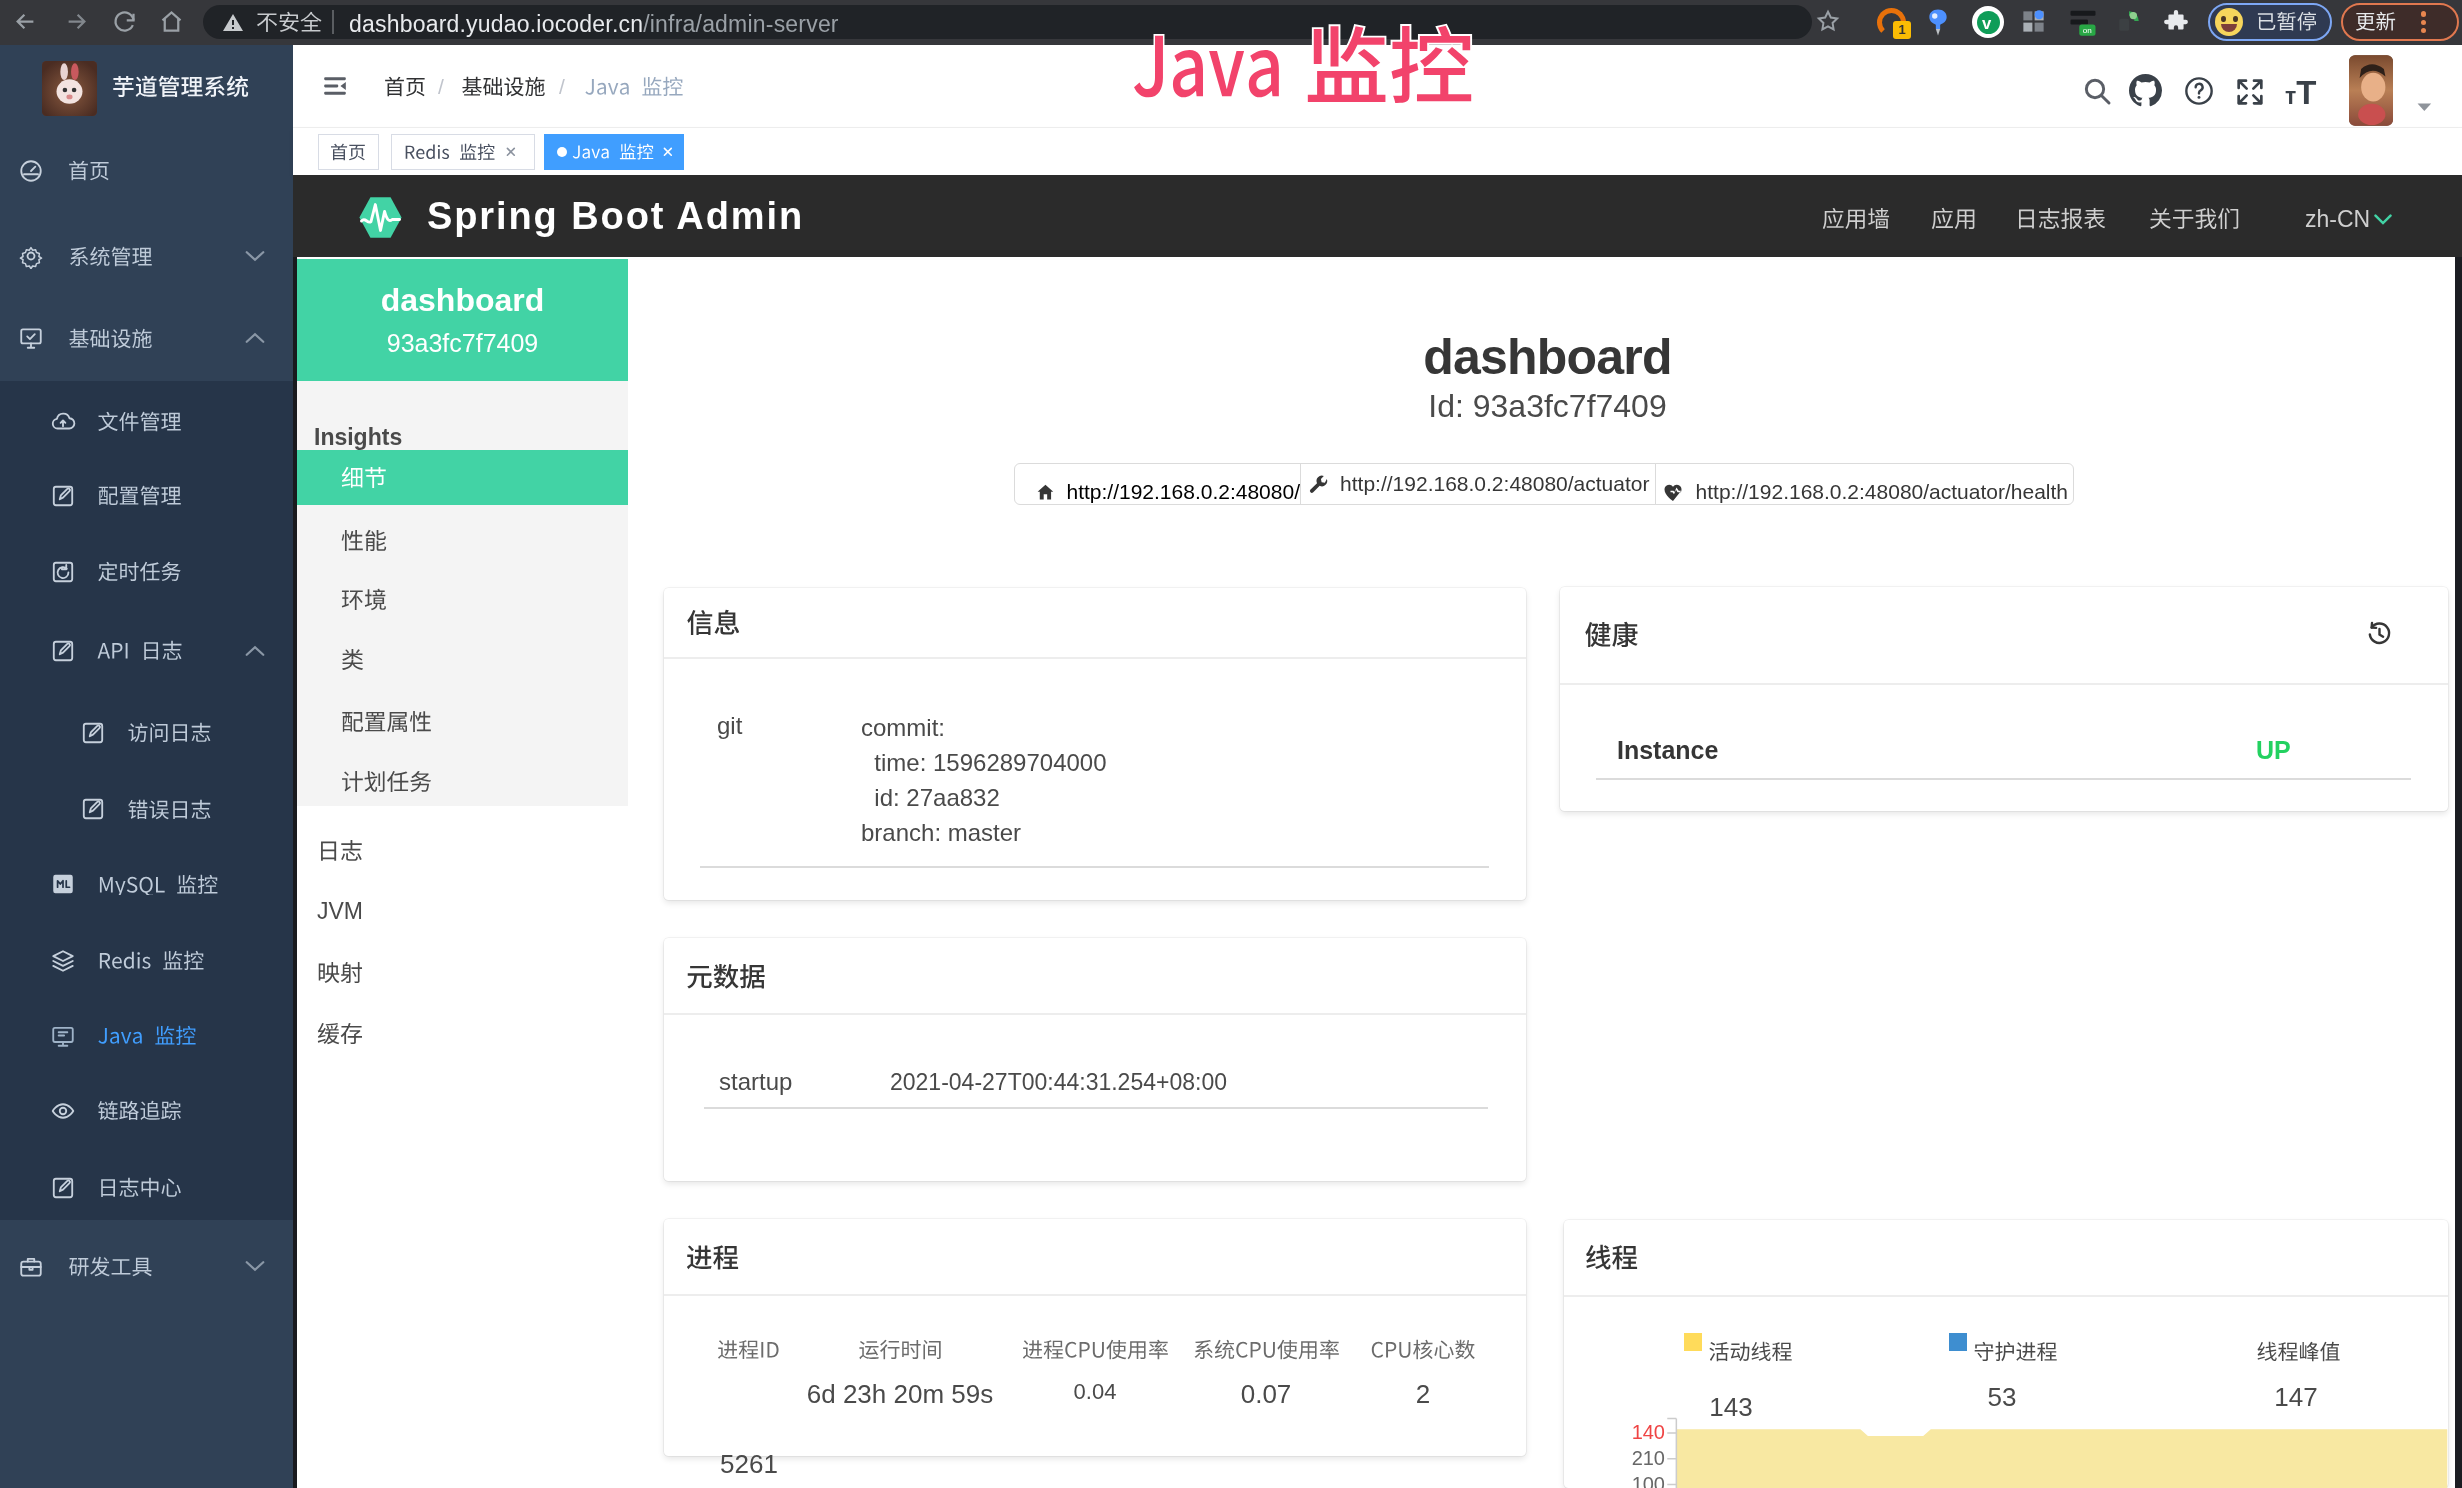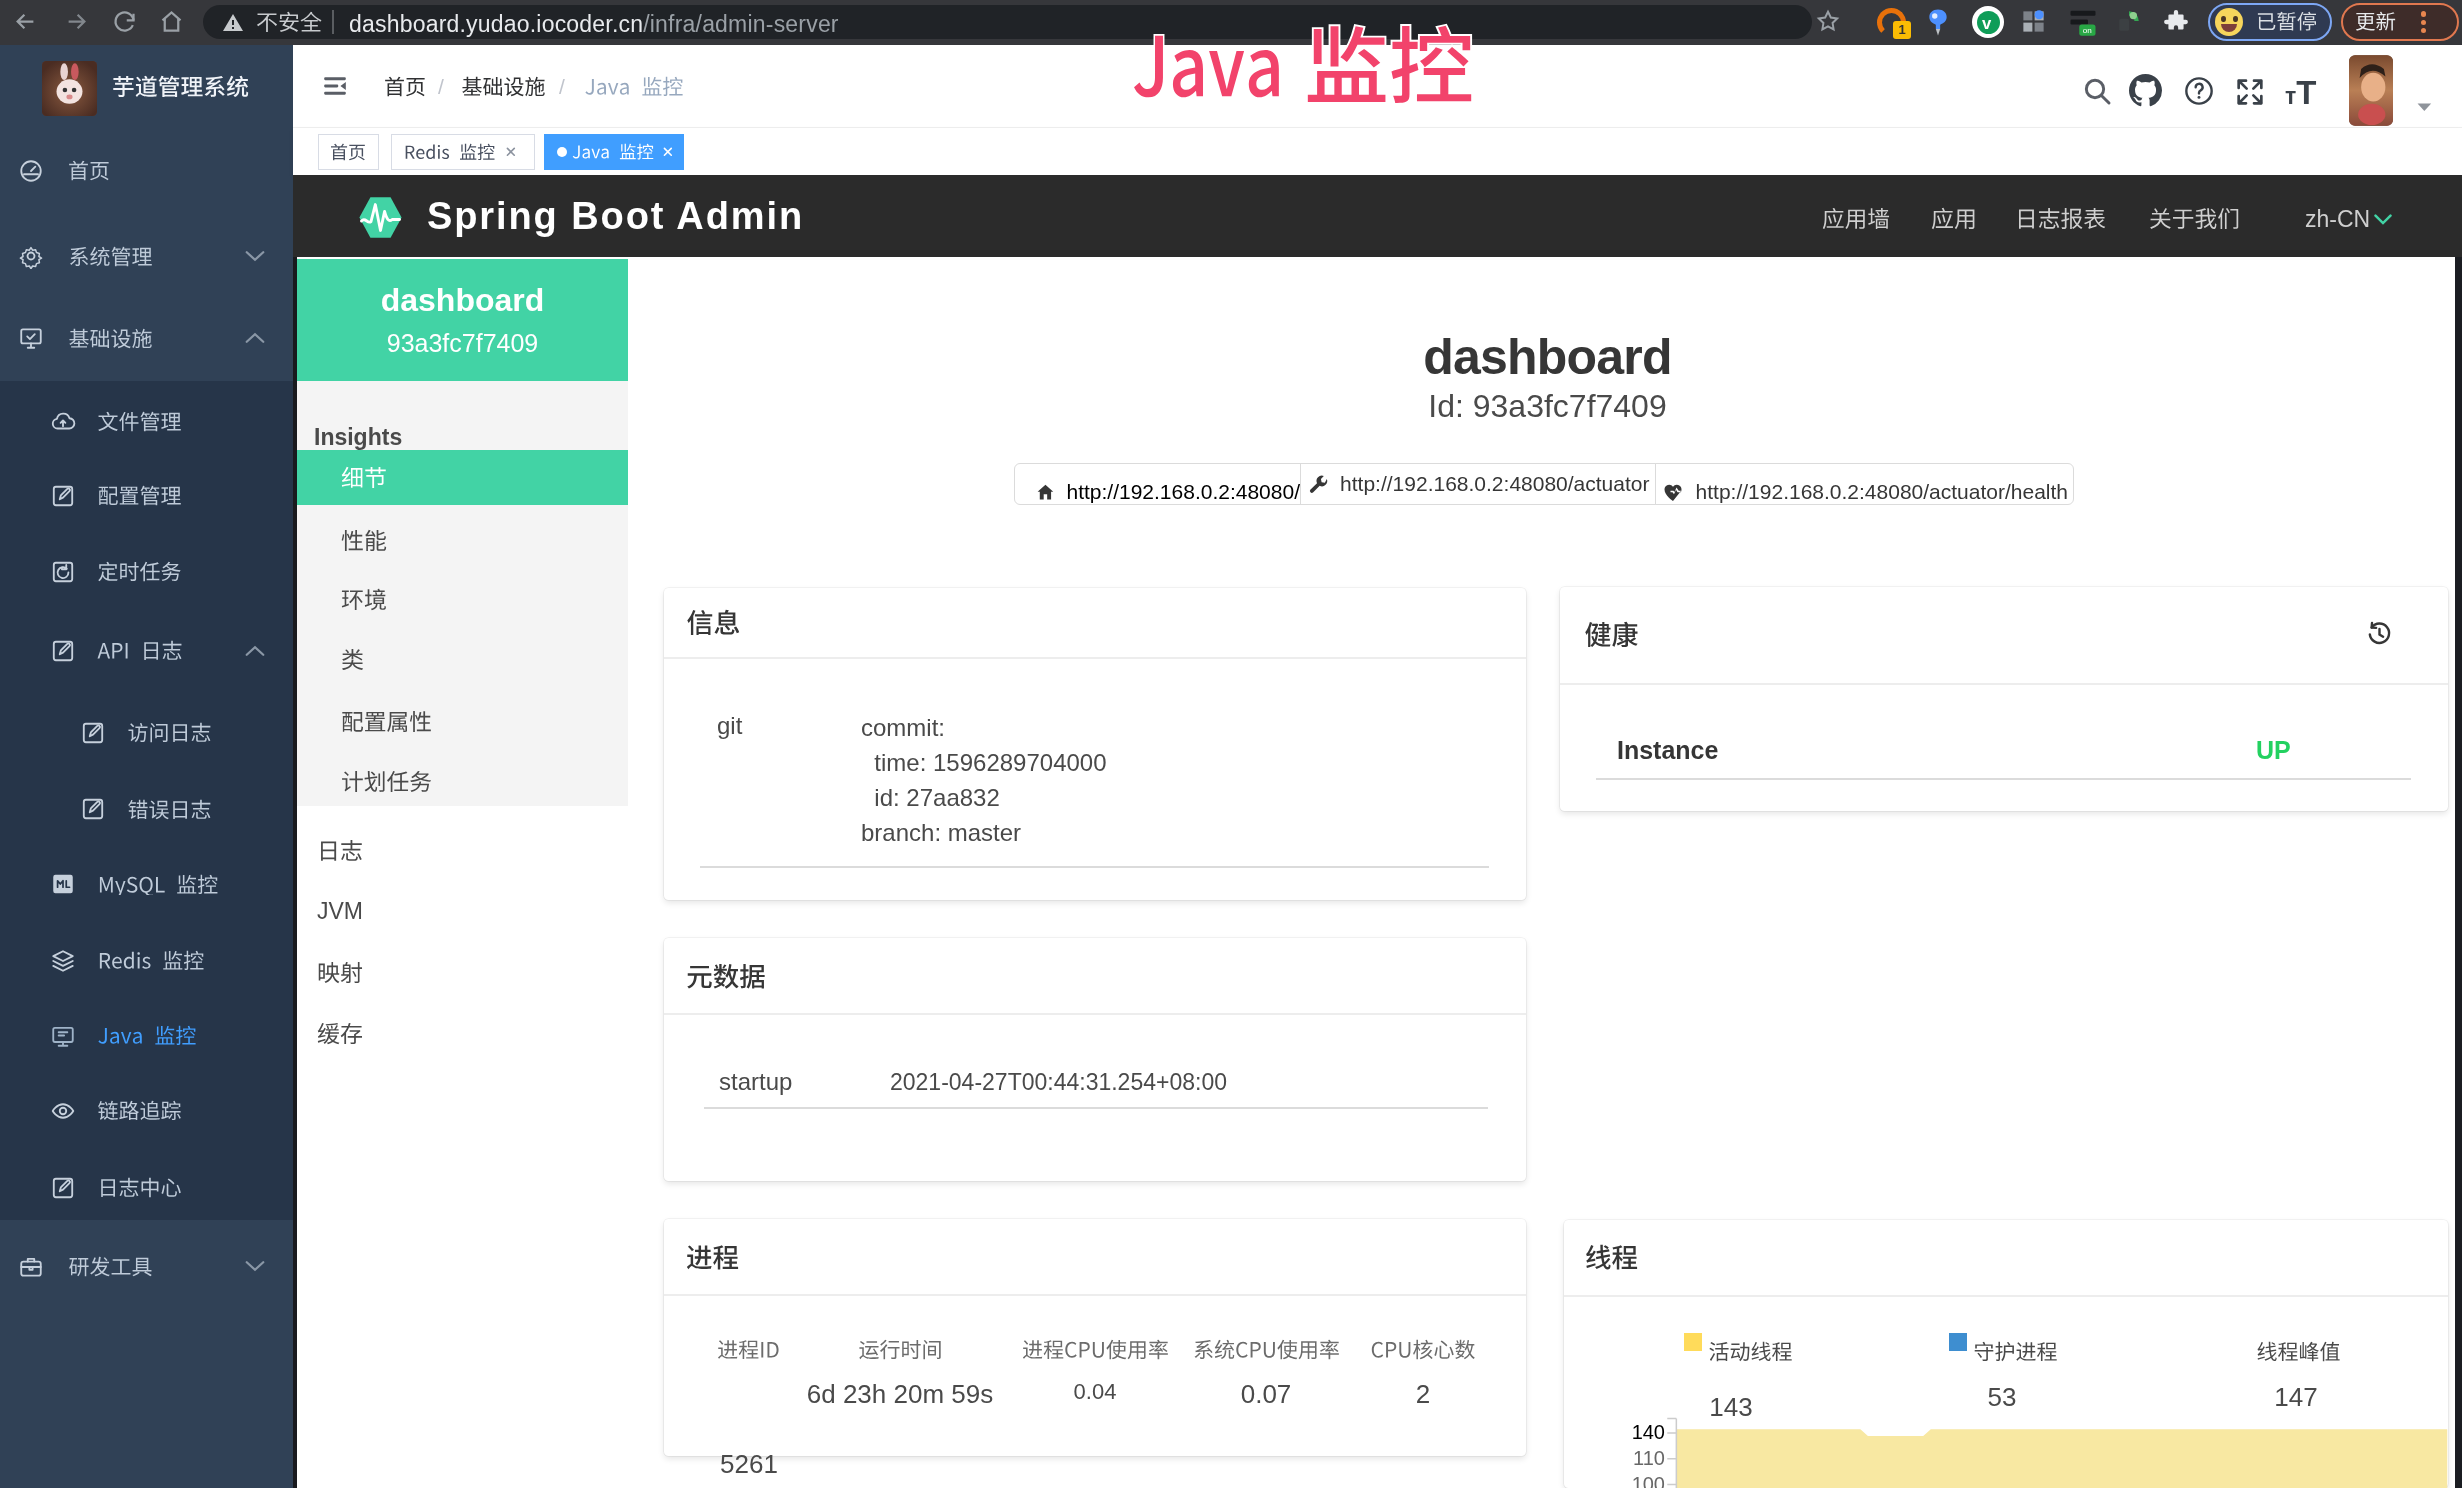--- a/index.html
+++ b/index.html
@@ -430,22 +430,22 @@
 <div class="abs" style="left:1949px;top:1333px;width:18px;height:18px;background:#3e8ed0;"></div>
 <svg style="position:absolute;left:1973px;top:1341px;" width="85" height="21" viewBox="0 0 4000 1000">
     <path d="M181 592C245 656 314 746 343 806L406 762C376 703 305 616 240 555ZM609 287V430H58V503H609V856C609 873 602 878 582 879C562 880 491 880 418 878C429 899 442 931 446 953C542 954 602 953 637 940C673 928 686 906 686 857V503H943V430H686V287ZM431 54C450 86 469 127 482 161H82V360H158V232H836V360H915V161H565C554 124 528 74 503 35Z M1188 41V242H1054V314H1188V530C1132 546 1080 561 1038 571L1059 645L1188 606V866C1188 880 1183 884 1170 884C1158 885 1117 885 1071 884C1082 905 1090 937 1094 956C1161 956 1201 954 1226 942C1252 930 1261 908 1261 866V583L1383 545L1372 476L1261 509V314H1377V242H1261V41ZM1591 69C1627 114 1666 172 1684 213H1447V480C1447 614 1434 787 1323 909C1340 920 1371 947 1383 962C1487 848 1515 682 1521 543H1850V606H1925V213H1686L1754 183C1736 144 1697 87 1658 43ZM1850 472H1522V281H1850Z M2081 102C2136 152 2203 225 2234 271L2292 223C2259 179 2190 110 2135 61ZM2720 61V222H2555V61H2481V222H2339V294H2481V411L2479 473H2333V545H2471C2456 621 2423 695 2348 752C2364 763 2392 791 2402 806C2491 738 2530 641 2545 545H2720V800H2795V545H2944V473H2795V294H2924V222H2795V61ZM2555 294H2720V473H2553L2555 412ZM2262 402H2050V472H2188V759C2143 776 2091 820 2038 878L2088 946C2140 878 2189 819 2223 819C2245 819 2277 852 2319 878C2388 922 2472 933 2596 933C2691 933 2871 927 2942 923C2943 901 2955 865 2964 845C2867 856 2716 864 2598 864C2485 864 2401 857 2335 816C2302 795 2281 776 2262 765Z M3532 147H3834V331H3532ZM3462 82V396H3907V82ZM3448 671V736H3644V867H3381V933H3963V867H3718V736H3919V671H3718V550H3941V484H3425V550H3644V671ZM3361 54C3287 88 3155 117 3043 136C3052 152 3062 177 3065 193C3112 187 3162 178 3212 168V322H3049V392H3202C3162 507 3093 637 3028 708C3041 726 3059 756 3067 777C3118 715 3171 616 3212 515V958H3286V527C3320 569 3360 623 3377 651L3422 592C3402 569 3315 479 3286 454V392H3411V322H3286V151C3333 140 3377 127 3413 112Z" fill="#4a4a4a"></path>
   </svg>
 <svg style="position:absolute;left:2256px;top:1341px;" width="85" height="21" viewBox="0 0 4000 1000">
     <path d="M54 826 70 898C162 870 282 834 398 800L387 736C264 771 137 806 54 826ZM704 100C754 124 817 163 849 191L893 144C861 117 797 80 748 58ZM72 457C86 450 110 444 232 428C188 493 149 543 130 563C99 600 76 625 54 629C63 648 74 683 78 698C99 686 133 676 384 625C382 610 382 582 384 562L185 598C261 508 337 398 401 288L338 250C319 287 297 325 275 361L148 374C208 289 266 181 309 76L239 43C199 163 126 291 104 324C82 358 65 381 47 386C56 406 68 442 72 457ZM887 531C847 594 793 652 728 702C712 649 698 585 688 513L943 465L931 399L679 446C674 404 669 360 666 314L915 276L903 210L662 246C659 179 658 110 658 38H584C585 113 587 186 591 257L433 280L445 348L595 325C598 371 603 416 608 459L413 495L425 563L617 527C629 610 645 685 666 747C581 804 483 849 381 880C399 897 418 924 428 942C522 909 611 866 691 814C732 904 786 957 857 957C926 957 949 924 963 812C946 805 922 789 907 772C902 861 892 884 865 884C821 884 784 843 753 770C832 710 900 639 950 561Z M1532 147H1834V331H1532ZM1462 82V396H1907V82ZM1448 671V736H1644V867H1381V933H1963V867H1718V736H1919V671H1718V550H1941V484H1425V550H1644V671ZM1361 54C1287 88 1155 117 1043 136C1052 152 1062 177 1065 193C1112 187 1162 178 1212 168V322H1049V392H1202C1162 507 1093 637 1028 708C1041 726 1059 756 1067 777C1118 715 1171 616 1212 515V958H1286V527C1320 569 1360 623 1377 651L1422 592C1402 569 1315 479 1286 454V392H1411V322H1286V151C1333 140 1377 127 1413 112Z M2596 184H2791C2764 232 2727 275 2684 313C2642 277 2609 238 2585 198ZM2597 40C2556 141 2477 231 2390 289C2405 302 2430 332 2439 346C2475 319 2510 287 2542 251C2565 286 2595 322 2630 355C2556 407 2470 445 2383 466C2397 480 2414 508 2422 525C2514 498 2605 457 2684 400C2747 447 2826 487 2918 512C2928 493 2950 464 2965 449C2876 429 2801 395 2739 354C2803 297 2855 226 2889 141L2842 121L2829 123H2634C2646 102 2657 80 2667 58ZM2642 464V528H2457V586H2642V651H2463V709H2642V782H2417V843H2642V960H2715V843H2939V782H2715V709H2898V651H2715V586H2901V528H2715V464ZM2192 50V757L2129 762V207H2070V828L2317 808V846H2374V206H2317V747L2253 752V50Z M3599 40C3596 70 3591 106 3586 142H3329V209H3574C3568 243 3562 275 3555 302H3382V866H3286V931H3958V866H3869V302H3623C3631 275 3639 243 3646 209H3928V142H3661L3679 45ZM3450 866V783H3799V866ZM3450 501H3799V587H3450ZM3450 445V361H3799V445ZM3450 641H3799V728H3450ZM3264 41C3211 193 3124 342 3032 440C3045 458 3066 497 3074 514C3103 482 3132 445 3159 405V960H3229V291C3269 219 3304 141 3333 63Z" fill="#4a4a4a"></path>
   </svg>
 <div style="position:absolute;font-size:26px;color:#4a4a4a;text-align:center;transform:translateX(-50%);left:1731px;top:1392px;">143</div>
 <div style="position:absolute;font-size:26px;color:#4a4a4a;text-align:center;transform:translateX(-50%);left:2002px;top:1382px;">53</div>
 <div style="position:absolute;font-size:26px;color:#4a4a4a;text-align:center;transform:translateX(-50%);left:2296px;top:1382px;">147</div>
-<div class="abs" style="left:1630px;top:1421px;width:35px;text-align:right;font-size:20px;color:#000000;">140</div>
-<div class="abs" style="left:1630px;top:1447px;width:35px;text-align:right;font-size:20px;color:#676767;">110</div>
+<div class="abs" style="left:1630px;top:1421px;width:35px;text-align:right;font-size:20px;color:#ef4444;">140</div>
+<div class="abs" style="left:1630px;top:1447px;width:35px;text-align:right;font-size:20px;color:#676767;">210</div>
 <div class="abs" style="left:1630px;top:1473px;width:35px;text-align:right;font-size:20px;color:#676767;">100</div>
 <svg class="abs" style="left:1665px;top:1411px" width="783" height="78" viewBox="0 0 1032 103">
 <path d="M14 24 L14 103 L1032 103 L1032 24 L350 24 L340 33 L267 33 L257 24 Z" fill="#f8e8a2"></path>
 <path d="M14 10 L14 103" stroke="#cccccc" stroke-width="2"></path>
 <path d="M2 10H14M2 29H14M2 63H14M2 97H14" stroke="#cccccc" stroke-width="2"></path>
 </svg>
 <svg style="position:absolute;left:1132px;top:23.5px" width="152" height="82" viewBox="0 0 2244 1000" preserveAspectRatio="none">
     <path d="M243 894C393 894 457 787 457 654V143H340V644C340 751 304 792 230 792C183 792 142 768 111 712L30 771C76 852 144 894 243 894Z M766 894C832 894 891 860 941 817H945L954 880H1048V549C1048 402 985 316 848 316C760 316 683 352 626 388L669 466C716 436 770 410 828 410C909 410 932 466 933 529C704 554 604 615 604 734C604 831 671 894 766 894ZM801 802C752 802 715 780 715 725C715 664 770 622 933 603V737C888 779 849 802 801 802Z M1331 880H1466L1655 329H1543L1449 626C1434 680 1417 736 1401 790H1397C1381 736 1365 680 1349 626L1255 329H1138Z M1886 894C1952 894 2011 860 2061 817H2065L2074 880H2168V549C2168 402 2105 316 1968 316C1880 316 1803 352 1746 388L1789 466C1836 436 1890 410 1948 410C2029 410 2052 466 2053 529C1824 554 1724 615 1724 734C1724 831 1791 894 1886 894ZM1921 802C1872 802 1835 780 1835 725C1835 664 1890 622 2053 603V737C2008 779 1969 802 1921 802Z" fill="#ffffff" stroke="#ffffff" stroke-width="45"></path>
     <path d="M243 894C393 894 457 787 457 654V143H340V644C340 751 304 792 230 792C183 792 142 768 111 712L30 771C76 852 144 894 243 894Z M766 894C832 894 891 860 941 817H945L954 880H1048V549C1048 402 985 316 848 316C760 316 683 352 626 388L669 466C716 436 770 410 828 410C909 410 932 466 933 529C704 554 604 615 604 734C604 831 671 894 766 894ZM801 802C752 802 715 780 715 725C715 664 770 622 933 603V737C888 779 849 802 801 802Z M1331 880H1466L1655 329H1543L1449 626C1434 680 1417 736 1401 790H1397C1381 736 1365 680 1349 626L1255 329H1138Z M1886 894C1952 894 2011 860 2061 817H2065L2074 880H2168V549C2168 402 2105 316 1968 316C1880 316 1803 352 1746 388L1789 466C1836 436 1890 410 1948 410C2029 410 2052 466 2053 529C1824 554 1724 615 1724 734C1724 831 1791 894 1886 894ZM1921 802C1872 802 1835 780 1835 725C1835 664 1890 622 2053 603V737C2008 779 1969 802 1921 802Z" fill="#f2436b"></path>
   </svg>

